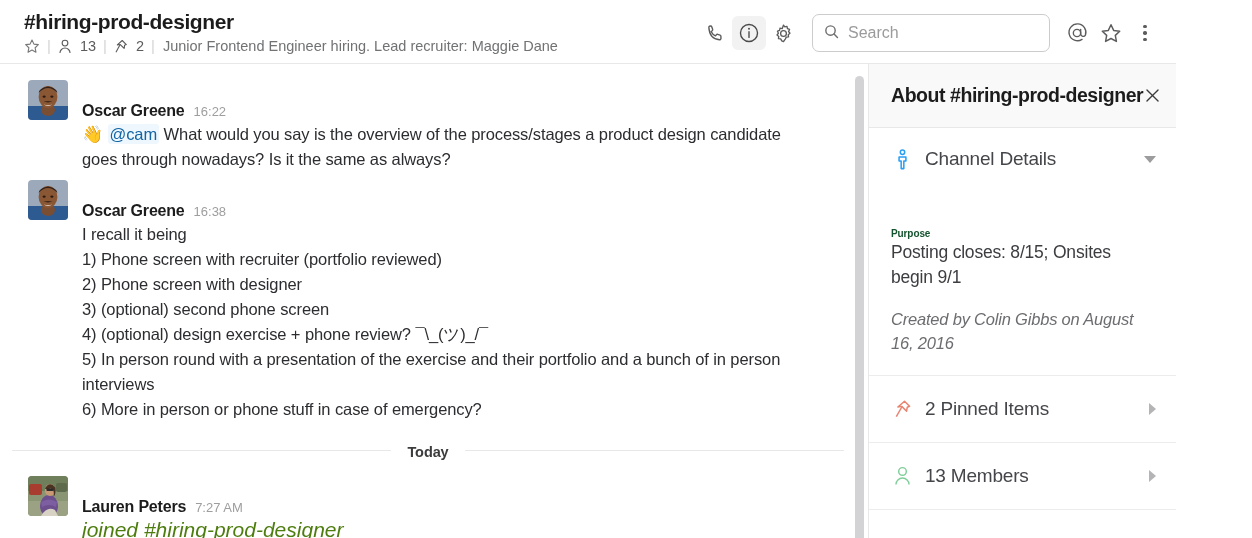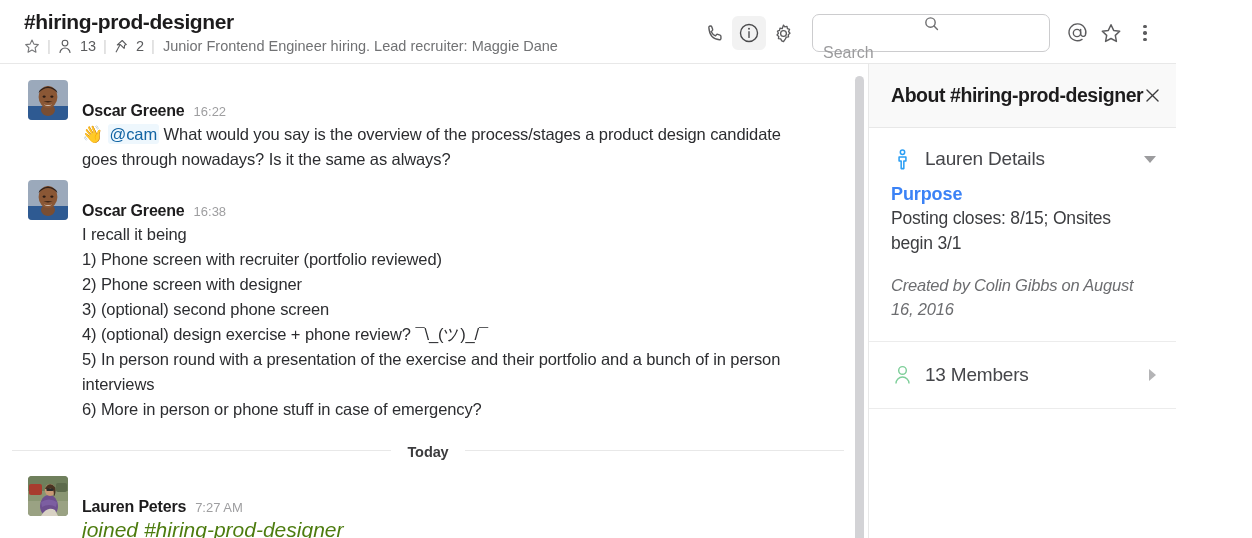--- a/index.html
+++ b/index.html
@@ -64,21 +64,20 @@
   .icon-btn.active { background: #f2f2f2; }
   .search-wrap {
     width: 238px; height: 38px;
     margin: 0 10px 0 12px;
     border: 1px solid #ccccce;
     border-radius: 7px;
     display: flex; align-items: center;
     padding: 0 10px;
     gap: 8px;
     background: #fff;
-    flex-direction: column;
   }
   .search-wrap input {
     border: none; outline: none;
     font-size: 16px;
     font-family: "Liberation Sans", sans-serif;
     color: #1d1c1d;
     width: 100%;
     background: transparent;
   }
   .search-wrap input::placeholder { color: #9b9b9d; }
@@ -196,21 +195,21 @@
   .sb-close { width: 28px; height: 28px; display: flex; align-items: center; justify-content: center; cursor: pointer; color: #3b3b3d; }
 
   .sb-section { border-bottom: 1px solid #ececec; padding: 20px 20px 20px 22px; }
   .sb-section-head { display: flex; align-items: center; gap: 12px; }
   .sb-section-icon { width: 22px; flex: 0 0 22px; display: flex; align-items: center; justify-content: center; }
   .sb-section-label { flex: 1 1 auto; font-size: 19px; color: #45464a; letter-spacing: -0.2px; }
   .caret-down { width: 0; height: 0; border-left: 6px solid transparent; border-right: 6px solid transparent; border-top: 7px solid #9c9c9e; cursor: pointer; }
   .caret-right { width: 0; height: 0; border-top: 6px solid transparent; border-bottom: 6px solid transparent; border-left: 7px solid #b4b4b6; cursor: pointer; }
 
   .purpose-block { padding: 14px 0 0 0; }
-  .purpose-label { font-size: 18px; font-weight: bold; color: #3b82f6; letter-spacing: -0.1px; margin-bottom: 1px; }
+  .purpose-label { font-size: 10px; font-weight: bold; color: #14532d; letter-spacing: -0.1px; margin-bottom: 1px; margin-top: 44px; }
   .purpose-text { font-size: 17.5px; color: #3c3d40; line-height: 25px; letter-spacing: -0.2px; }
   .created-text { font-size: 16.5px; color: #6c6d70; font-style: italic; line-height: 24px; margin-top: 17px; letter-spacing: -0.2px; }
 
   .sb-row {
     border-bottom: 1px solid #ececec;
     display: flex; align-items: center;
     padding: 22px 20px 22px 22px;
     gap: 12px;
     cursor: pointer;
   }
@@ -415,30 +414,42 @@
       </div>
 
       <div class="sb-section">
         <div class="sb-section-head">
           <span class="sb-section-icon">
             <svg width="19" height="21" viewBox="0 0 20 22" fill="none" stroke="#2a9ef4" stroke-width="1.6" stroke-linejoin="round">
                 <circle cx="10" cy="3.4" r="2.3"></circle>
                 <path d="M6.4 8.4h7.2v4.2h-2.2v8h-2.8v-8H6.4z"></path>
               </svg>
           </span>
-          <span class="sb-section-label">Lauren Details</span>
+          <span class="sb-section-label">Channel Details</span>
           <span class="caret-down"></span>
         </div>
         <div class="purpose-block">
           <div class="purpose-label">Purpose</div>
-          <div class="purpose-text">Posting closes: 8/15; Onsites begin 3/1</div>
+          <div class="purpose-text">Posting closes: 8/15; Onsites begin 9/1</div>
           <div class="created-text">Created by Colin Gibbs on August 16, 2016</div>
         </div>
       </div>
 
+      <div class="sb-row">
+        <span class="sb-section-icon">
+          <svg width="19" height="20" viewBox="0 0 20 22" fill="none" stroke="#e8836f" stroke-width="1.6" stroke-linejoin="round">
+              <path d="M12.2 2.4l5.6 5.6-2.6 1.1-.7 4.3-5.3-5.3-4.3.7z"></path>
+              <line x1="9.2" y1="8.8" x2="3.2" y2="19.4"></line>
+            </svg>
+        </span>
+        <span class="sb-row-label">2 Pinned Items</span>
+        <span class="sb-row-tail">
+            <span class="caret-right"></span>
+          </span>
+      </div>
 
       <div class="sb-row">
         <span class="sb-section-icon">
           <svg width="19" height="20" viewBox="0 0 20 22" fill="none" stroke="#7fcf9a" stroke-width="1.6">
               <circle cx="10" cy="6" r="4.2"></circle>
               <path d="M2.8 20.4c0-4 3.2-7.1 7.2-7.1s7.2 3.1 7.2 7.1"></path>
             </svg>
         </span>
         <span class="sb-row-label">13 Members</span>
         <span class="sb-row-tail">

